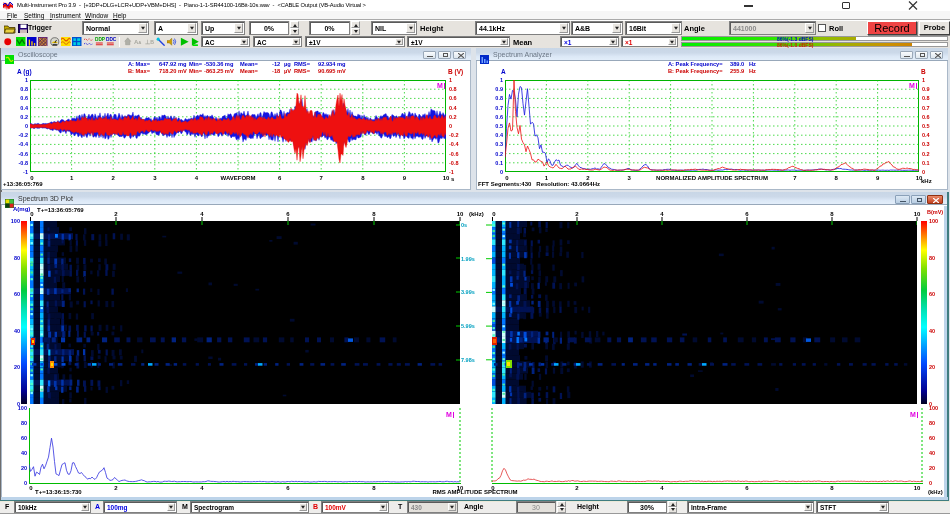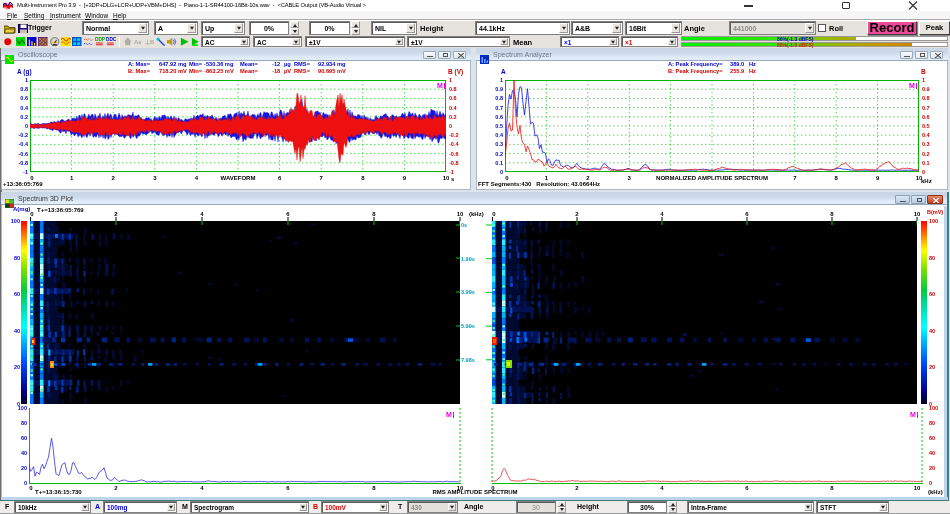--- a/index.html
+++ b/index.html
@@ -100,22 +100,22 @@
   </div>
 <div class="abs" style="left:684px;top:24px;font-size:7.5px;color:#000;font-weight:bold;white-space:nowrap;">Angle</div>
 <div class="abs" style="left:729px;top:21px;width:87px;height:14px;background:#e4e1dc;border:1px solid #808080;box-shadow:inset 1px 1px 0 #5a5a5a;">
     <div style="position:absolute;left:3px;top:50%;transform:translateY(-50%);font-size:7px;color:#8a8a8a;font-weight:bold;white-space:nowrap;">441000</div>
     <div style="position:absolute;right:1px;top:1px;bottom:1px;width:9px;background:#e8e5e0;border:1px solid #999;border-top-color:#fff;border-left-color:#fff;">
       <div style="position:absolute;left:50%;top:50%;transform:translate(-50%,-40%);width:0;height:0;border-left:2.5px solid transparent;border-right:2.5px solid transparent;border-top:3.5px solid #222;"></div>
     </div>
   </div>
 <div class="abs" style="left:818px;top:24px;width:8px;height:8px;background:#fff;border:1px solid #555;"></div>
 <div class="abs" style="left:829px;top:24px;font-size:7.5px;color:#000;font-weight:bold;white-space:nowrap;">Roll</div>
-<div class="abs" style="left:867px;top:21px;width:50px;height:14px;background:#ec4899;border:1px solid #404040;border-top-color:#fff;border-left-color:#fff;box-shadow:1px 1px 0 #888;text-align:center;font-size:13px;font-weight:bold;line-height:12px;">Record</div>
-<div class="abs" style="left:919px;top:21px;width:31px;height:14px;background:#e8e5e0;border:1px solid #404040;border-top-color:#fff;border-left-color:#fff;box-shadow:1px 1px 0 #888;text-align:center;font-size:7.5px;font-weight:bold;line-height:12px;">Peak</div>
+<div class="abs" style="left:867px;top:21px;width:50px;height:14px;background:#ef4444;border:1px solid #404040;border-top-color:#fff;border-left-color:#fff;box-shadow:1px 1px 0 #888;text-align:center;font-size:11px;font-weight:normal;line-height:12px;">Record</div>
+<div class="abs" style="left:919px;top:21px;width:31px;height:14px;background:#e8e5e0;border:1px solid #404040;border-top-color:#fff;border-left-color:#fff;box-shadow:1px 1px 0 #888;text-align:center;font-size:7.5px;font-weight:bold;line-height:12px;">Probe</div>
 <div class="abs" style="left:0;top:36px;width:950px;height:12px;background:#e6e3de;"></div>
 <svg class="abs" style="left:3px;top:36.5px" width="9.5" height="9.5" viewBox="0 0 11 11">
     <circle cx="5.5" cy="5.5" r="4" fill="#e80000"></circle>
   </svg>
 <svg class="abs" style="left:16px;top:36.5px" width="9.5" height="9.5" viewBox="0 0 11 11">
     <rect width="11" height="11" fill="#00dd00"></rect>
     <path d="M1,3 L4,8 7,3 10,8" stroke="#007700" fill="none" stroke-width="1.4"></path>
   </svg>
 <svg class="abs" style="left:27px;top:36.5px" width="9.5" height="9.5" viewBox="0 0 11 11">
     <rect width="11" height="11" fill="#0000cc"></rect>

